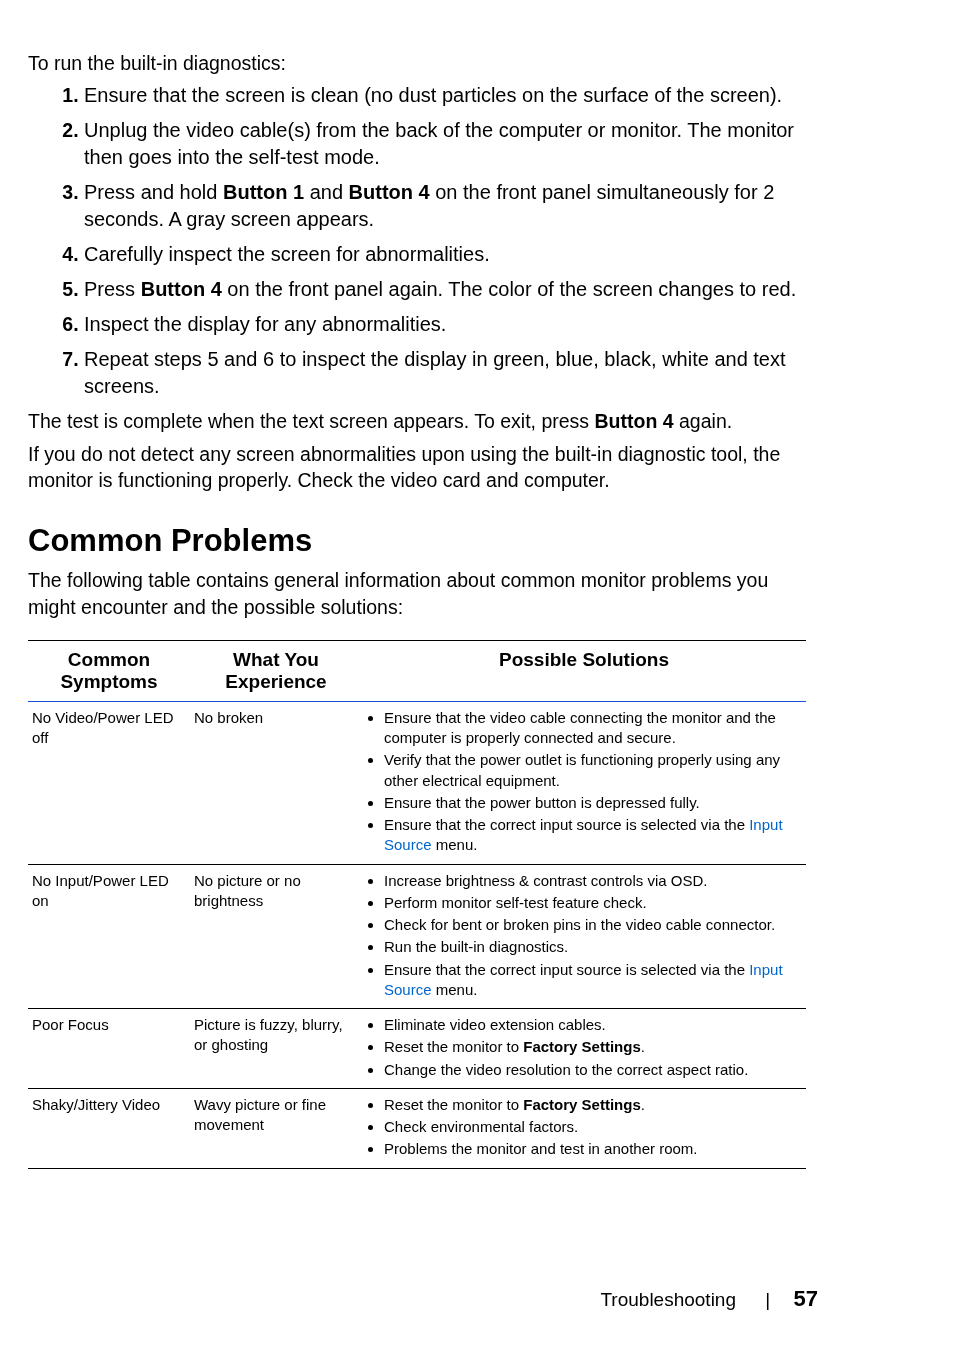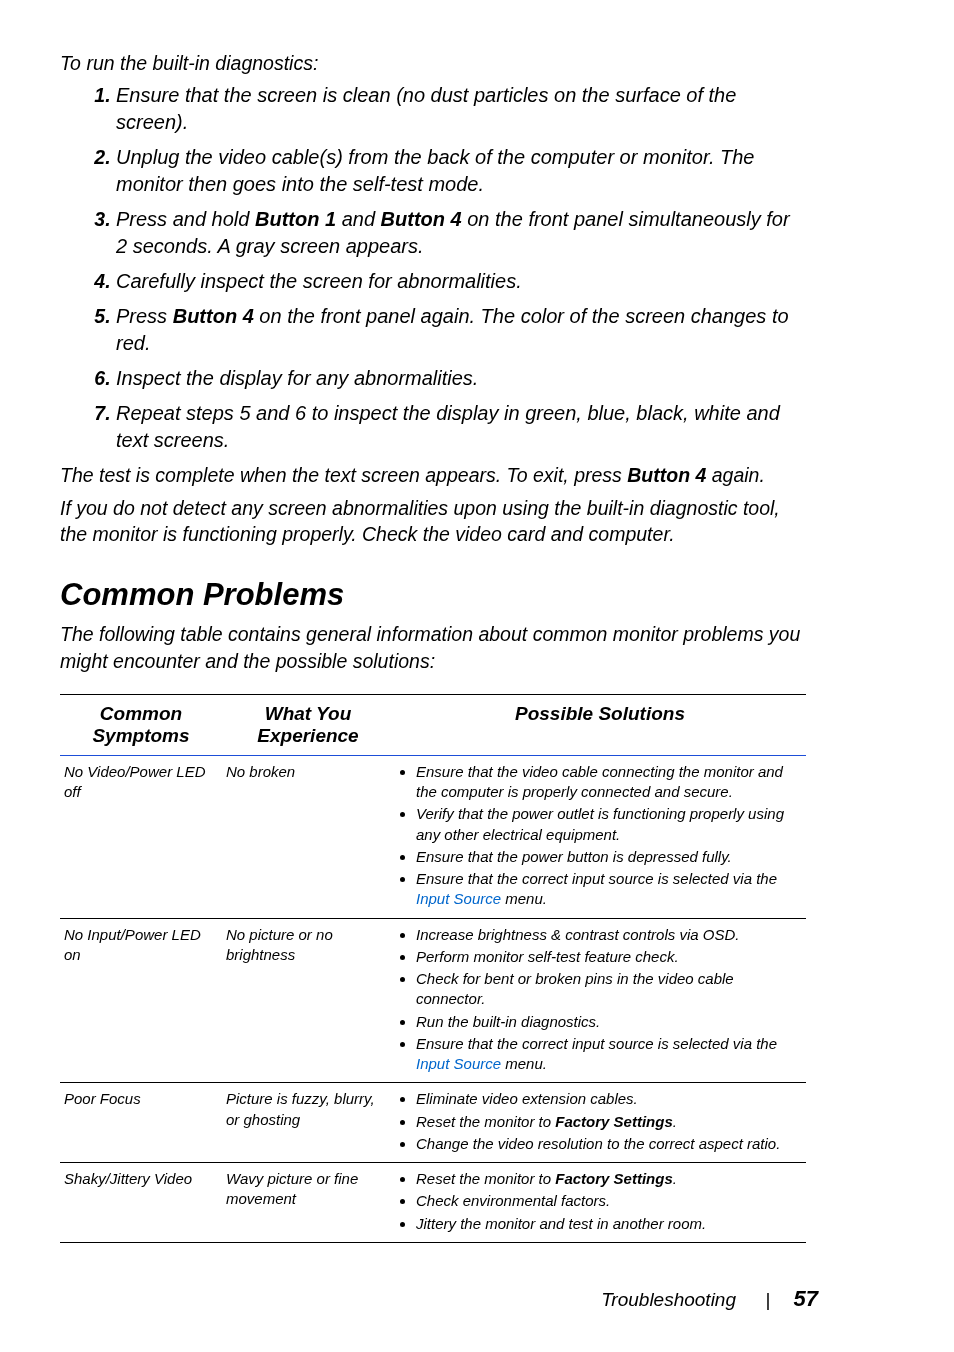--- a/index.html
+++ b/index.html
@@ -7,23 +7,22 @@
     margin: 0;
     padding: 0;
     font-family: "Segoe UI", "Helvetica Neue", Arial, sans-serif;
     color: #000;
     background: #fff;
   }
   .page {
     box-sizing: border-box;
     width: 866px;
     min-height: 1352px;
-    padding: 50px 60px 40px 60px;
+    padding: 50px 60px 40px 28px;
     position: relative;
-    font-style: italic;
   }
   p {
     margin: 0 0 6px 0;
     font-size: 19.5px;
     line-height: 1.35;
   }
   ol.steps {
     margin: 4px 0 6px 0;
     padding-left: 56px;
   }
@@ -166,21 +165,21 @@
           </ul>
         </td>
       </tr>
       <tr>
         <td>Shaky/Jittery Video</td>
         <td>Wavy picture or fine movement</td>
         <td>
           <ul>
             <li><span>Reset the monitor to </span><span class="bold">Factory Settings</span><span>.</span></li>
             <li>Check environmental factors.</li>
-            <li>Jittery the monitor and test in another room.</li>
+            <li>Problems the monitor and test in another room.</li>
           </ul>
         </td>
       </tr>
     </tbody>
   </table>
 
   <div class="footer">
     <span>Troubleshooting</span>
     <span class="sep">|</span>
     <span class="pagenum">57</span>

